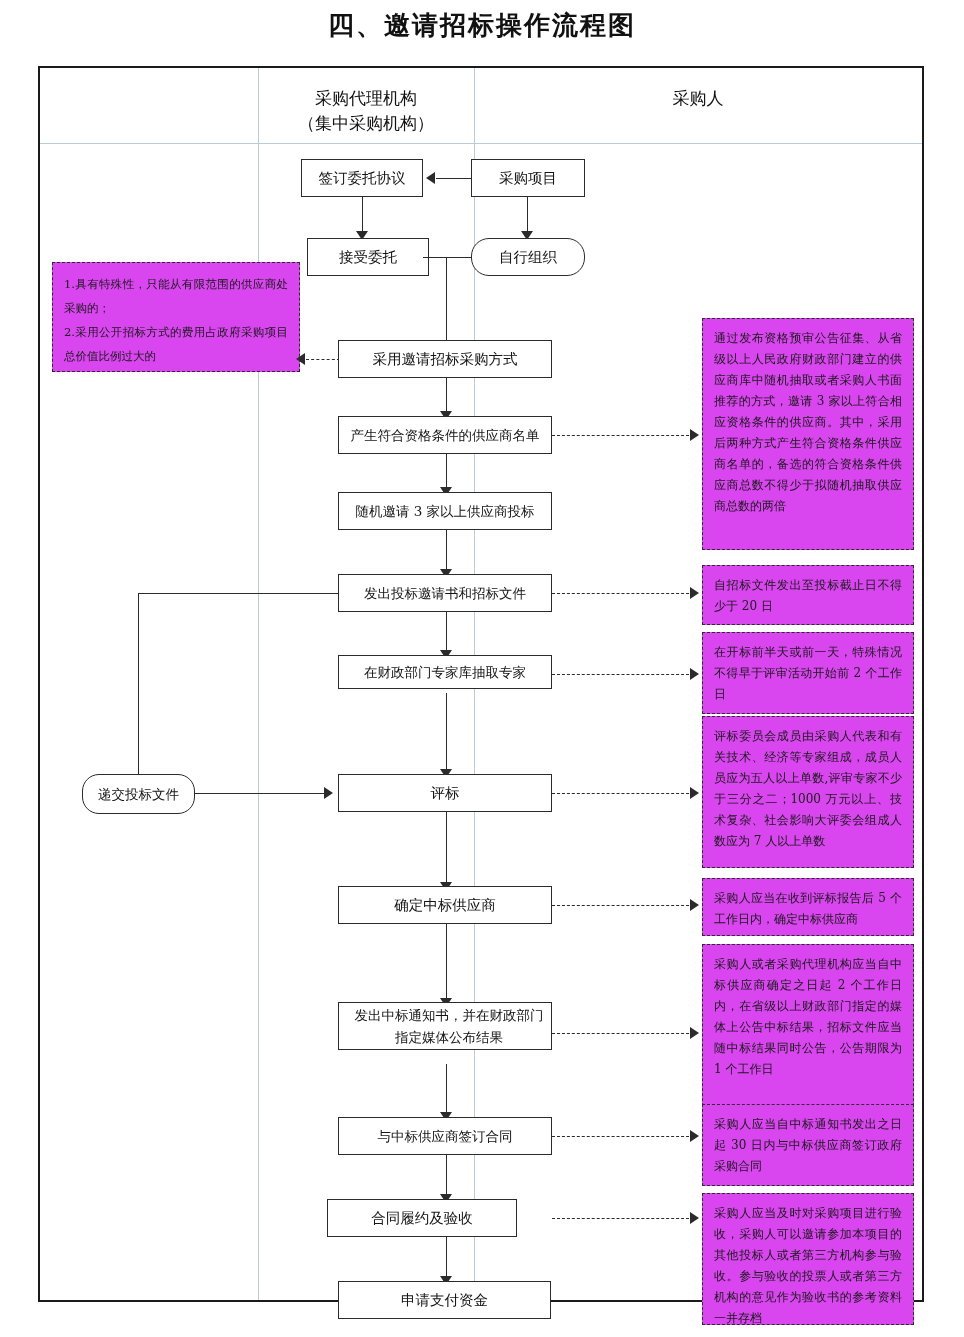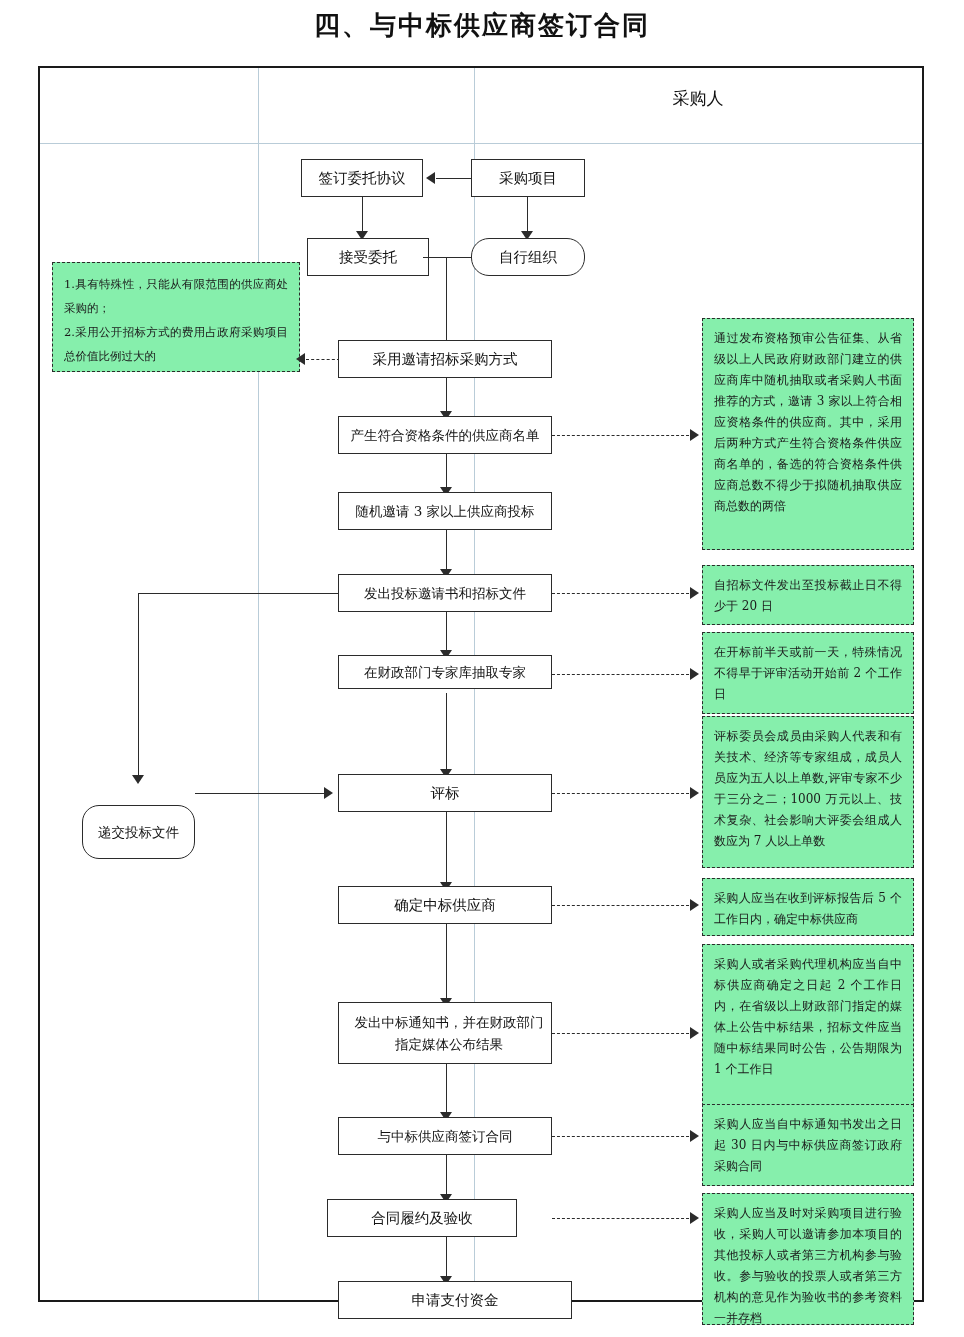--- a/index.html
+++ b/index.html
@@ -57,21 +57,21 @@
     padding:2px 6px;
     font-family:"DejaVu Serif","Liberation Serif",serif;
   }
   .node.small{font-size:13.5px;text-align:center;}
 
   
   .note{
     position:absolute;
     box-sizing:border-box;
     border:1.6px dashed #2b2b2b;
-    background:#86efac;
+    background:#d946ef;
     font-size:12px;
     line-height:21px;
     color:#1a1a1a;
     padding:9px 11px;
     text-align:justify;
     font-family:"DejaVu Serif","Liberation Serif",serif;
   }
 
   
   .vline{position:absolute;width:0;border-left:1.4px solid #2b2b2b;}
@@ -84,28 +84,32 @@
   .arrow-r{position:absolute;width:0;height:0;
     border-top:6px solid transparent;border-bottom:6px solid transparent;
     border-left:9px solid #2b2b2b;}
   .arrow-l{position:absolute;width:0;height:0;
     border-top:6px solid transparent;border-bottom:6px solid transparent;
     border-right:9px solid #2b2b2b;}
 </style>
 </head>
 <body>
 
-<div id="page-title">四、与中标供应商签订合同</div>
+<div id="page-title">四、邀请招标操作流程图</div>
 
 <div id="frame">
 
   <div class="divider" id="div1"></div>
   <div class="divider" id="div2"></div>
   <div id="hdr-rule"></div>
 
+  <div class="col-head" id="head-agency">
+    <div>采购代理机构</div>
+    <div>（集中采购机构）</div>
+  </div>
   <div class="col-head" id="head-buyer">采购人</div>
 
   <div class="node" style="left:261px;top:91px;width:122px;height:38px;">签订委托协议</div>
   <div class="node" style="left:431px;top:91px;width:114px;height:38px;">采购项目</div>
 
   <div class="hline" style="left:396px;top:110px;width:35px;"></div>
   <div class="arrow-l" style="left:386px;top:104px;"></div>
 
   <div class="vline" style="left:322px;top:129px;height:40px;"></div>
   <div class="arrow-d" style="left:316px;top:163px;"></div>
@@ -157,41 +161,41 @@
   <div class="arrow-d" style="left:400px;top:582px;"></div>
 
   <div class="node small" style="left:298px;top:587px;width:214px;height:34px;">在财政部门专家库抽取专家</div>
   <div class="hline dash" style="left:512px;top:606px;width:142px;"></div>
   <div class="arrow-r" style="left:650px;top:600px;"></div>
   <div class="note" style="left:662px;top:564px;width:212px;height:82px;">在开标前半天或前一天，特殊情况不得早于评审活动开始前 2 个工作日</div>
 
   <div class="vline" style="left:406px;top:625px;height:82px;"></div>
   <div class="arrow-d" style="left:400px;top:701px;"></div>
 
-  <div class="node small" style="left:42px;top:737px;width:113px;height:54px;border-radius:17px;">递交投标文件</div>
+  <div class="node small" style="left:42px;top:706px;width:113px;height:40px;border-radius:17px;">递交投标文件</div>
   <div class="hline" style="left:155px;top:725px;width:131px;"></div>
   <div class="arrow-r" style="left:284px;top:719px;"></div>
 
   <div class="node" style="left:298px;top:706px;width:214px;height:38px;">评标</div>
   <div class="hline dash" style="left:512px;top:725px;width:142px;"></div>
   <div class="arrow-r" style="left:650px;top:719px;"></div>
   <div class="note" style="left:662px;top:648px;width:212px;height:152px;">评标委员会成员由采购人代表和有关技术、经济等专家组成，成员人员应为五人以上单数,评审专家不少于三分之二；1000 万元以上、技术复杂、社会影响大评委会组成人数应为 7 人以上单数</div>
 
   <div class="vline" style="left:406px;top:744px;height:76px;"></div>
   <div class="arrow-d" style="left:400px;top:814px;"></div>
 
   <div class="node" style="left:298px;top:818px;width:214px;height:38px;">确定中标供应商</div>
   <div class="hline dash" style="left:512px;top:837px;width:142px;"></div>
   <div class="arrow-r" style="left:650px;top:831px;"></div>
   <div class="note" style="left:662px;top:810px;width:212px;height:58px;">采购人应当在收到评标报告后 5 个工作日内，确定中标供应商</div>
 
   <div class="vline" style="left:406px;top:856px;height:80px;"></div>
   <div class="arrow-d" style="left:400px;top:930px;"></div>
 
-  <div class="node small" style="left:298px;top:934px;width:214px;height:62px;padding-left:14px;">发出中标通知书，并在财政部门指定媒体公布结果</div>
+  <div class="node small" style="left:298px;top:934px;width:214px;height:48px;padding-left:14px;">发出中标通知书，并在财政部门指定媒体公布结果</div>
   <div class="hline dash" style="left:512px;top:965px;width:142px;"></div>
   <div class="arrow-r" style="left:650px;top:959px;"></div>
   <div class="note" style="left:662px;top:876px;width:212px;height:182px;">采购人或者采购代理机构应当自中标供应商确定之日起 2 个工作日内，在省级以上财政部门指定的媒体上公告中标结果，招标文件应当随中标结果同时公告，公告期限为 1 个工作日</div>
 
   <div class="vline" style="left:406px;top:996px;height:54px;"></div>
   <div class="arrow-d" style="left:400px;top:1044px;"></div>
 
   <div class="node small" style="left:298px;top:1049px;width:214px;height:38px;">与中标供应商签订合同</div>
   <div class="hline dash" style="left:512px;top:1068px;width:142px;"></div>
   <div class="arrow-r" style="left:650px;top:1062px;"></div>
@@ -201,15 +205,15 @@
   <div class="arrow-d" style="left:400px;top:1126px;"></div>
 
   <div class="node" style="left:287px;top:1131px;width:190px;height:38px;">合同履约及验收</div>
   <div class="hline dash" style="left:512px;top:1150px;width:142px;"></div>
   <div class="arrow-r" style="left:650px;top:1144px;"></div>
   <div class="note" style="left:662px;top:1096px;width:212px;height:132px;margin-top:29px;">采购人应当及时对采购项目进行验收，采购人可以邀请参加本项目的其他投标人或者第三方机构参与验收。参与验收的投票人或者第三方机构的意见作为验收书的参考资料一并存档</div>
 
   <div class="vline" style="left:406px;top:1169px;height:45px;"></div>
   <div class="arrow-d" style="left:400px;top:1208px;"></div>
 
-  <div class="node" style="left:298px;top:1213px;width:234px;height:38px;">申请支付资金</div>
+  <div class="node" style="left:298px;top:1213px;width:213px;height:38px;">申请支付资金</div>
 
 </div>
 
 </body></html>

